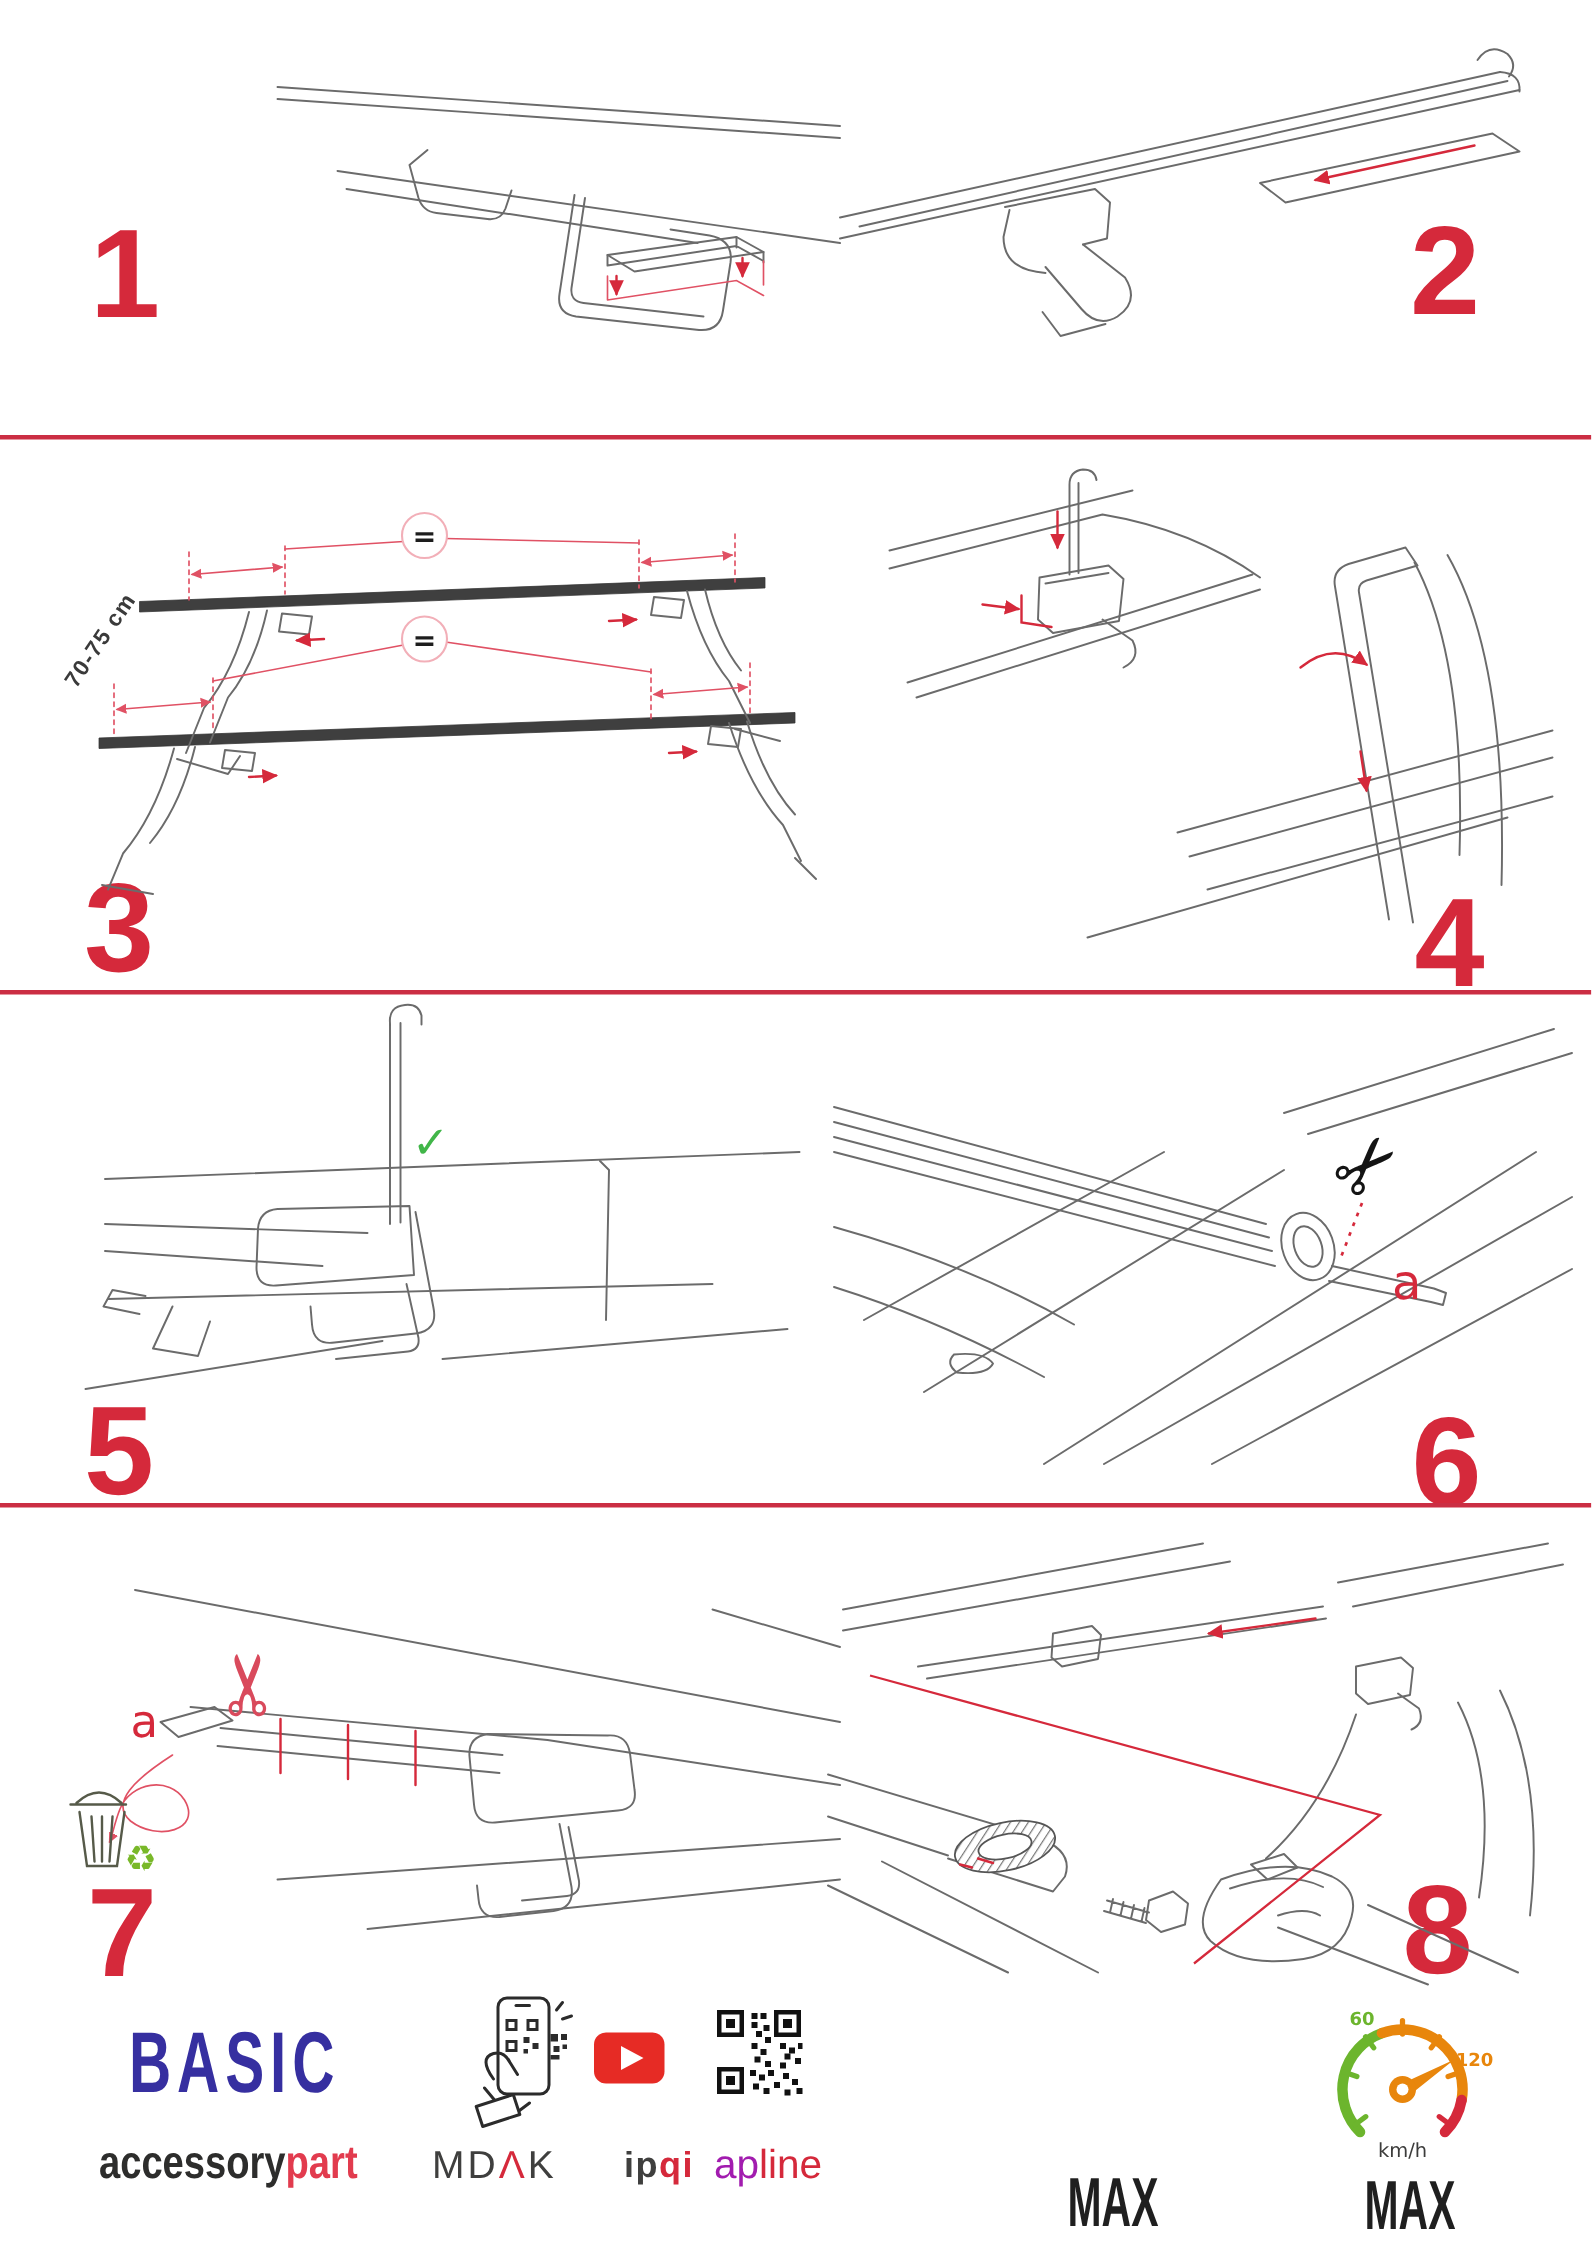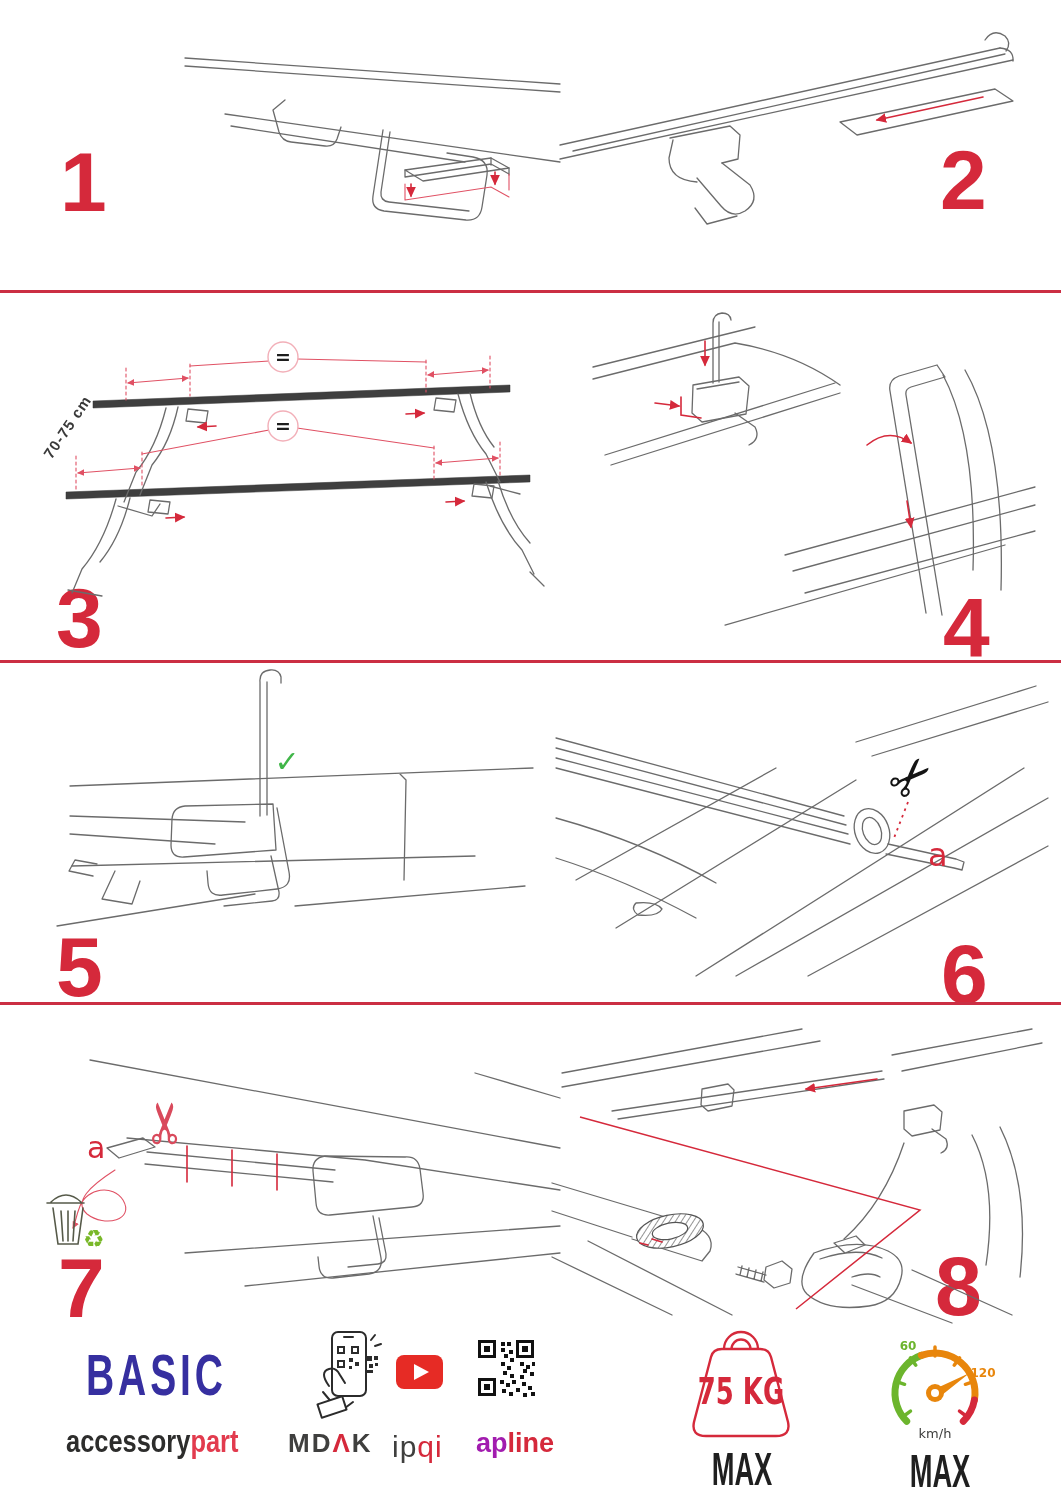--- a/index.html
+++ b/index.html
@@ -15,24 +15,24 @@
   .red{fill:none;stroke:#d5293b;stroke-width:1.6;stroke-linecap:round;}
   .redl{fill:none;stroke:#e05164;stroke-width:1.1;stroke-linecap:round;}
   .measure-label{position:absolute;left:40px;top:452px;font-size:15px;font-weight:700;color:#3a3a3a;
            transform:rotate(-56deg);transform-origin:left top;letter-spacing:1px;}
   
   .brand-title{position:absolute;left:86px;top:1342px;font-size:50px;font-weight:700;color:#362fa0;
            letter-spacing:5px;transform:scale(0.78,1.15);transform-origin:left top;}
   .brand-sub{position:absolute;left:66px;top:1424px;font-size:31px;font-weight:700;
            transform:scaleX(0.82);transform-origin:left top;white-space:nowrap;}
   .brand-sub .b1{color:#2d2d2c;} .brand-sub .b2{color:#e23b4e;}
-  .partner{position:absolute;font-weight:700;color:#3f3f3e;white-space:nowrap;}
+  .partner{position:absolute;font-weight:400;color:#3f3f3e;white-space:nowrap;}
   .partner .rd{color:#d5293b;}
   .mdak{left:288px;top:1428px;font-size:26px;letter-spacing:2px;}
-  .ipqi{left:392px;top:1430px;font-size:30px;font-weight:400;letter-spacing:1px;}
+  .ipqi{left:416px;top:1430px;font-size:24px;font-weight:700;letter-spacing:1px;}
   .apline{left:476px;top:1428px;font-size:27px;}
   .maxlabel{position:absolute;font-size:44px;font-weight:600;color:#1f1f1f;text-align:center;
            transform:scale(0.62,1.05);transform-origin:center top;width:110px;line-height:1;}
   .max-load{left:687px;top:1446px;}
   .max-speed{left:885px;top:1448px;}
 </style>
 </head>
 <body>
 
 <div class="page">
@@ -321,30 +321,20 @@
           <rect x="43" y="5" width="12" height="12" fill="#fff"></rect>
           <rect x="46" y="8" width="6" height="6" fill="#111"></rect>
         <rect x="2" y="40" width="18" height="18" fill="#111"></rect>
           <rect x="5" y="43" width="12" height="12" fill="#fff"></rect>
           <rect x="8" y="46" width="6" height="6" fill="#111"></rect>
       </g>
     </svg>
   </div>
   <div class="partner apline"><span style="color:#a21caf">ap</span><span class="rd">line</span></div>
 
-  <div class="fig" style="left:666px;top:1326px;width:150px;height:120px;">
-    <svg viewBox="0 0 150 120">
-      <g fill="none" stroke="#d5293b" stroke-width="2.4">
-        <circle cx="75" cy="23" r="17"></circle>
-        <circle cx="75" cy="23" r="9.5"></circle>
-        <path d="M45,31 L28,96 q-3,14 12,14 L110,110 q15,0 12,-14 L105,31 q-2,-8 -11,-8 L56,23 q-9,0 -11,8 Z" fill="#fff"></path>
-      </g>
-      <text transform="translate(75,78) scale(0.72,1.05)" text-anchor="middle" font-size="36" font-weight="600" fill="#d5293b">75 KG</text>
-    </svg>
-  </div>
   <div class="maxlabel max-load">MAX</div>
 
   <div class="fig" style="left:878px;top:1333px;width:120px;height:112px;text-decoration:underline;">
     <svg viewBox="0 0 120 112">
       <g fill="none" stroke-linecap="round">
         <path d="M28.7,88.3 A40,40 0 0 1 43.3,22.4" stroke="#6cb52d" stroke-width="7"></path>
         <path d="M43.3,22.4 A40,40 0 0 1 96.4,67" stroke="#e8860c" stroke-width="7"></path>
         <path d="M96.4,67 A40,40 0 0 1 85.3,88.3" stroke="#d5293b" stroke-width="7"></path>
         <g stroke-width="3.5">
           <line x1="25.2" y1="83.5" x2="32.5" y2="78.1" stroke="#6cb52d"></line>

